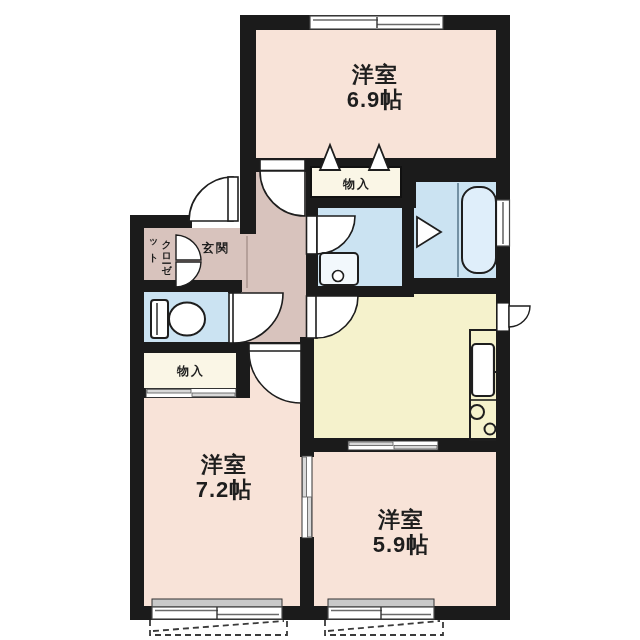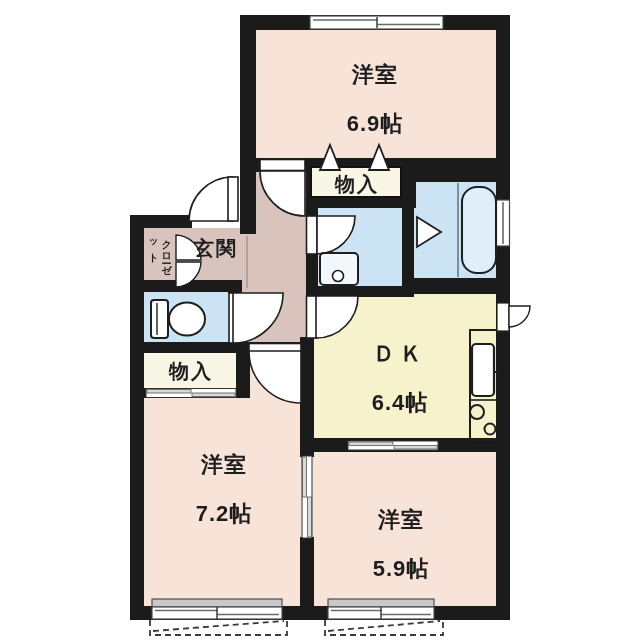--- a/index.html
+++ b/index.html
@@ -2,23 +2,23 @@
 <html><head>
 <meta charset="utf-8">
 <style>
   html,body{margin:0;padding:0;background:#ffffff;}
   #canvas{position:relative;width:576px;height:640px;background:#ffffff;overflow:hidden;
           font-family:"Liberation Sans","DejaVu Sans",sans-serif;}
   #plan{position:absolute;left:0;top:0;}
   .lbl{position:absolute;transform:translateX(-50%);text-align:center;color:#1e1e1e;
        font-weight:700;white-space:nowrap;line-height:25px;}
   .lbl .name{display:block;}
-  .lbl .size{display:block;margin-top:24px;}
+  .lbl .size{display:block;}
   .big{font-size:22px;letter-spacing:1px;}
-  .mid{font-size:20px;letter-spacing:2px;}
+  .mid{font-size:12px;letter-spacing:2px;}
   .dkname{font-size:22px;letter-spacing:5px;}
   .vert{position:absolute;writing-mode:vertical-rl;text-orientation:mixed;
         font-size:10px;line-height:13px;font-weight:700;color:#1e1e1e;
         height:42px;width:28px;letter-spacing:1px;}
 </style>
 </head>
 <body>
 
 <div id="canvas">
 <svg id="plan" width="640" height="640" viewBox="0 0 640 640">
@@ -187,22 +187,18 @@
 
 <div class="lbl mid" style="left:191px;top:359px;">
   <span class="name">物入</span>
 </div>
 
 <div class="lbl big" style="left:224px;top:452px;">
   <span class="name">洋室</span>
   <span class="size">7.2帖</span>
 </div>
 
-<div class="lbl big" style="left:400px;top:341px;">
-  <span class="name dkname">ＤＫ</span>
-  <span class="size">6.4帖</span>
-</div>
 
 <div class="lbl big" style="left:401px;top:507px;">
   <span class="name">洋室</span>
   <span class="size">5.9帖</span>
 </div>
 </div>
 
 </body></html>

